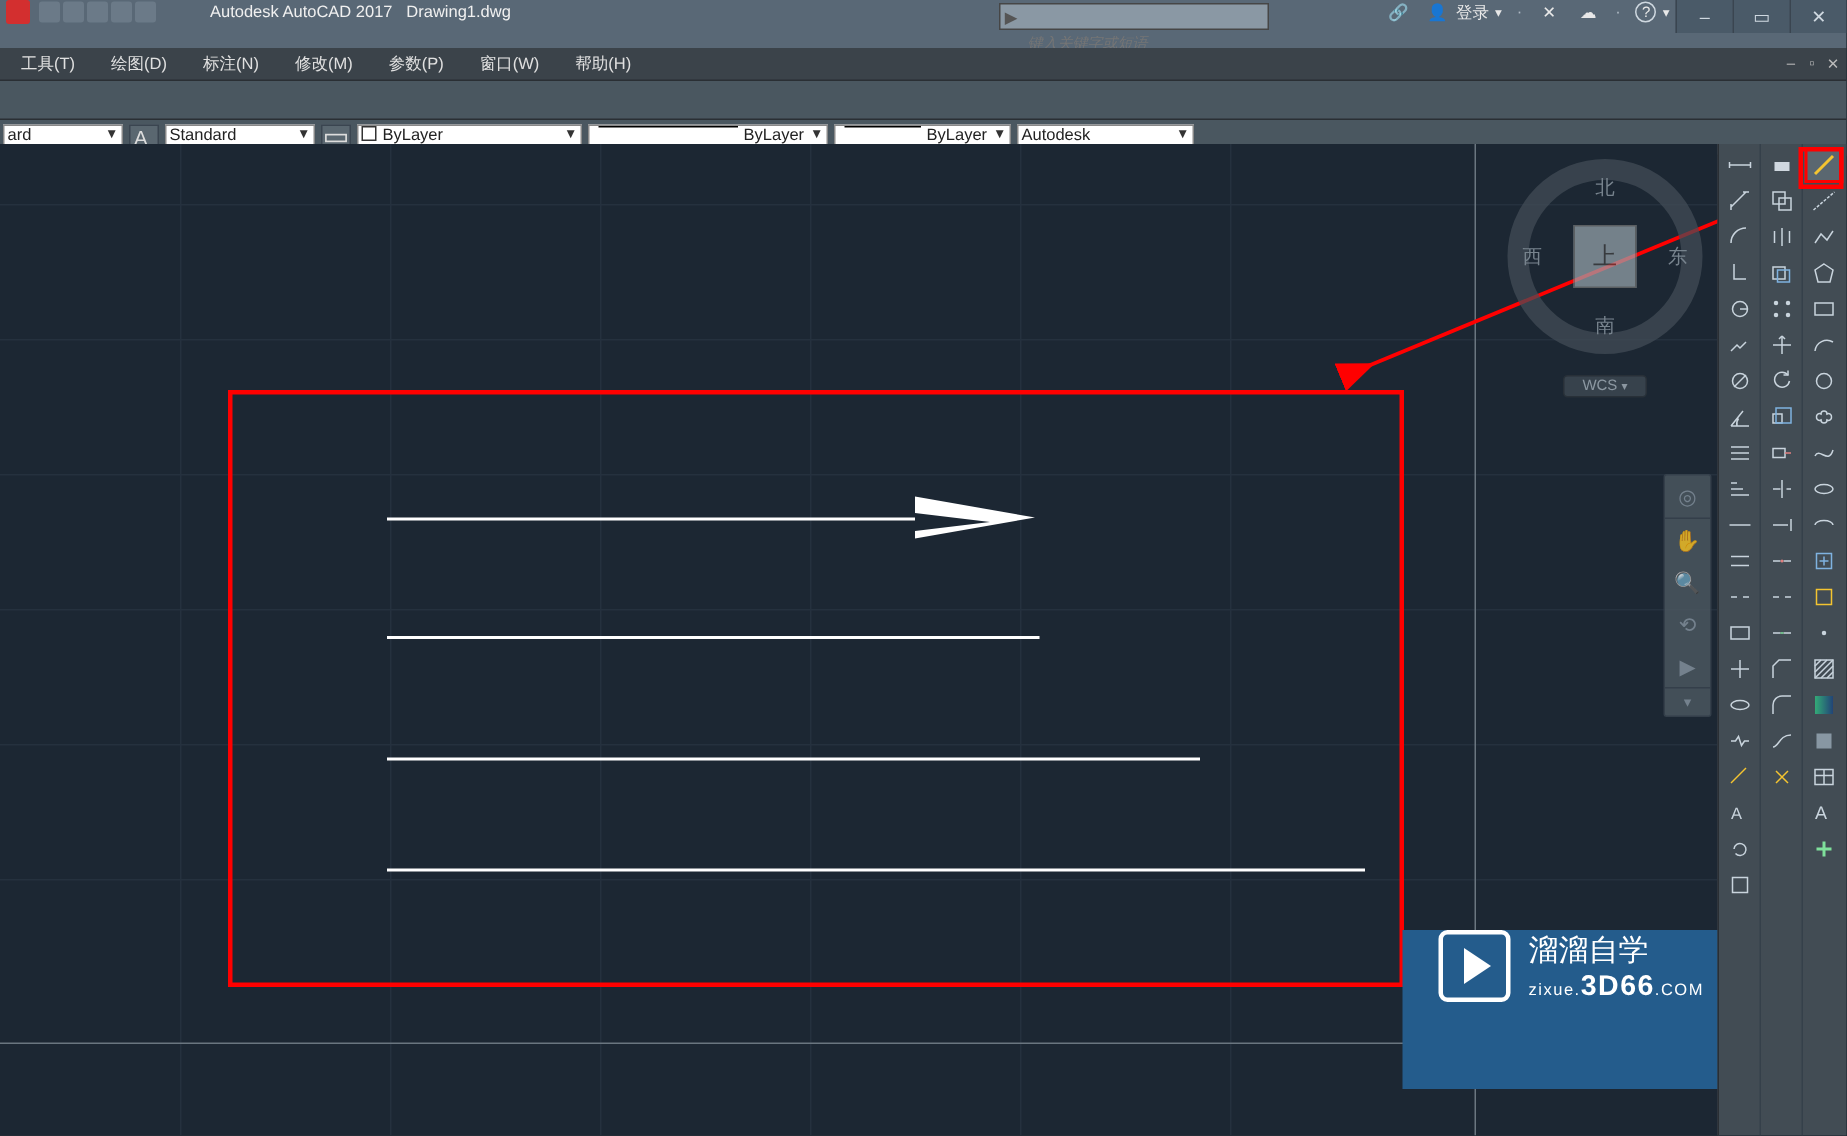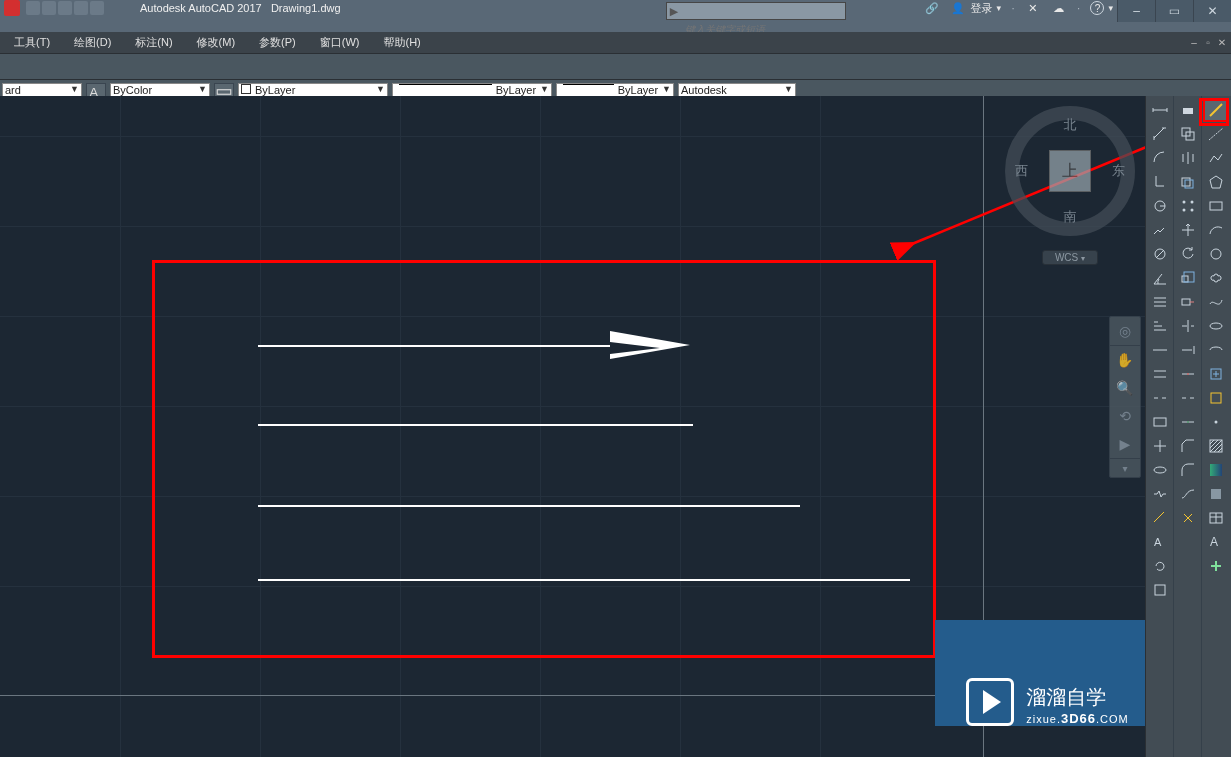--- a/index.html
+++ b/index.html
@@ -59,27 +59,27 @@
 .viewcube .compass .dirN { top: -4px; }
 .viewcube .compass .dirS { bottom: -4px; }
 .viewcube .compass .dirE { right: -4px; }
 .viewcube .compass .dirW { left: -4px; }
 .viewcube .wcs { margin-top: 14px; background: #3e4953; color: #a8b4bd; font-size: 10px; padding: 1px 12px; border-radius: 3px; border: 1px solid #2b333a; opacity: .8; }
 
 .navbar { position: absolute; right: 90px; top: 316px; width: 32px; background: #4d5962; border: 1px solid #3a4550; border-radius: 2px; display: flex; flex-direction: column; opacity: .8; }
 .navbar .nbtn { height: 28px; display: flex; align-items: center; justify-content: center; color: #8a98a4; font-size: 14px; }
 .navbar .sep { height: 1px; background: #3a4550; }
 
-.watermark { position: absolute; left: 935px; top: 620px; width: 225px; height: 106px; background: #245c8c; display: flex; align-items: flex-end; justify-content: center; gap: 12px; }
+.watermark { position: absolute; left: 935px; top: 620px; width: 225px; height: 106px; background: #245c8c; display: flex; align-items: flex-start; justify-content: center; gap: 12px; }
 .watermark .play { width: 48px; height: 48px; border: 3px solid #fff; border-radius: 6px; display: flex; align-items: center; justify-content: center; }
 .watermark .play::after { content: ""; width: 0; height: 0; border-left: 18px solid #fff; border-top: 12px solid transparent; border-bottom: 12px solid transparent; margin-left: 4px; }
 .watermark .text { color: #fff; display: flex; flex-direction: column; }
 .watermark .text .t1 { font-size: 20px; font-weight: 500; }
 .watermark .text .t2 { font-size: 11px; letter-spacing: 1px; }
-.watermark .text .t2 b { font-size: 13px; }
+.watermark .text .t2 b { font-size: 19px; }
 
 .toolpanels { position: absolute; right: 0; top: 96px; width: 86px; bottom: 0; background: #424c54; border-left: 1px solid #2a2f34; display: flex; }
 .toolcol { width: 28px; border-right: 1px solid #35404a; display: flex; flex-direction: column; padding-top: 2px; gap: 0; }
 .toolcol:last-child { border-right: none; }
 .toolbtn { width: 26px; height: 24px; margin: 0 1px; display: flex; align-items: center; justify-content: center; color: #cfd7df; position: relative; }
 .toolbtn.hl { outline: 2px solid #ff0000; outline-offset: -2px; background: #5a6770; }
 .toolbtn svg { width: 16px; height: 16px; }
 
 .highlight-redframe { position: absolute; right: 2px; top: 98px; width: 30px; height: 28px; border: 3px solid #ff0000; z-index: 5; pointer-events: none; }
 </style>
@@ -152,21 +152,21 @@
   <div class="combo c1">
       <span>ard</span>
       <span class="dd">▼</span>
     </div>
   <div class="tbicn">
       <svg viewBox="0 0 16 16">
         <text x="2" y="12" font-size="12" fill="#ddd">A</text>
       </svg>
     </div>
   <div class="combo c2">
-      <span>ByColor</span>
+      <span>Standard</span>
       <span class="dd">▼</span>
     </div>
   <div class="tbicn">
       <svg viewBox="0 0 16 16">
         <rect x="2" y="6" width="12" height="4" fill="none" stroke="#ddd"></rect>
       </svg>
     </div>
   <div class="combo c3">
       <span class="clrbox"></span>
       <span>ByLayer</span>

